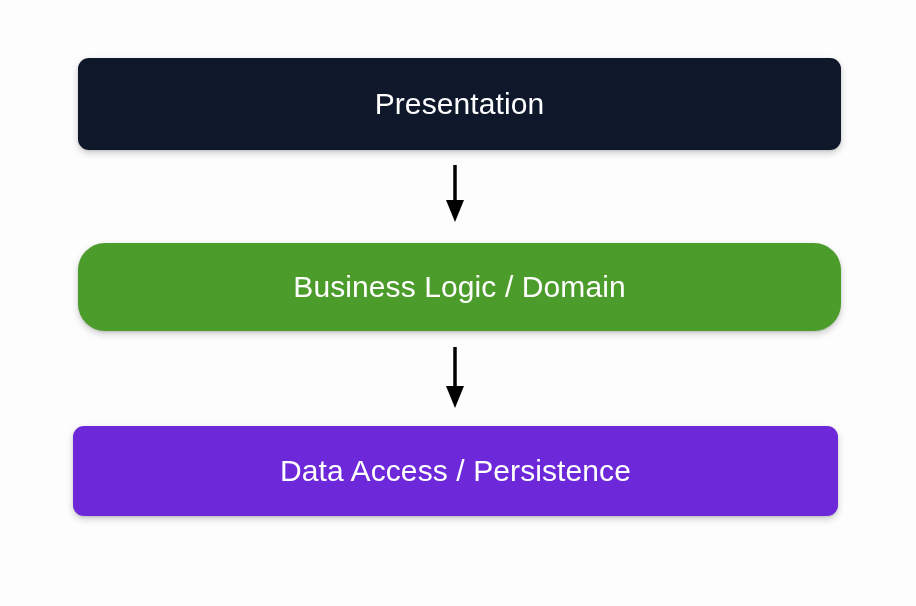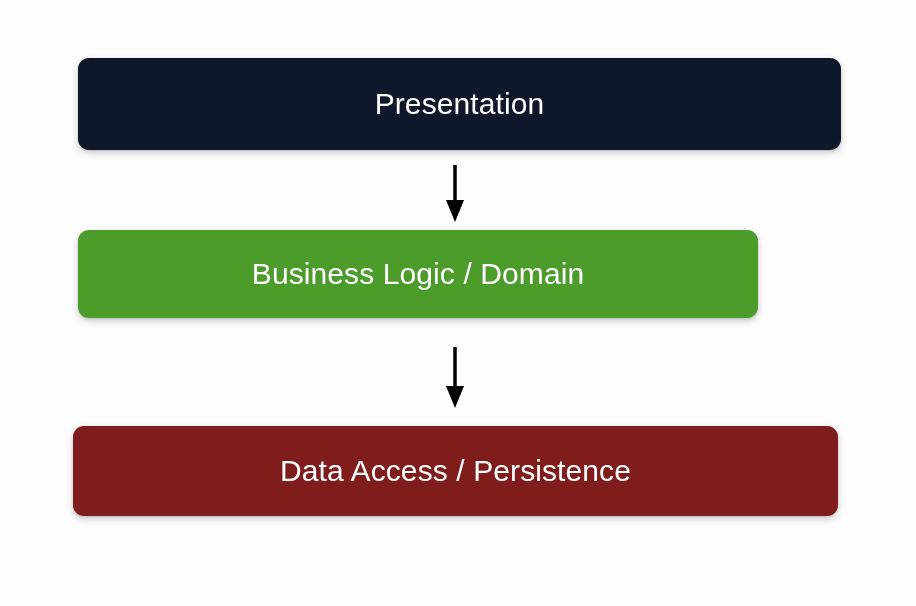--- a/index.html
+++ b/index.html
@@ -47,23 +47,24 @@
 
   #layer-presentation {
     left: 78px;
     top: 58px;
     width: 763px;
     height: 92px;
   }
 
   #layer-business {
     left: 78px;
-    top: 230px;
-    width: 680px;
+    top: 243px;
+    width: 763px;
     height: 88px;
+    border-radius: 27px;
   }
 
   #layer-data {
     left: 73px;
     top: 426px;
     width: 765px;
     height: 90px;
   }
 
   
@@ -107,17 +108,17 @@
     <span class="layer-label">Business Logic / Domain</span>
   </div>
 
   <div class="connector-arrow" id="arrow-business-to-data">
     <svg width="48" height="64" viewBox="0 0 48 64" xmlns="http://www.w3.org/2000/svg">
       <line x1="24" y1="1" x2="24" y2="44" stroke="#000000" stroke-width="3.5"></line>
       <polygon points="24,62 15,40 33,40" fill="#000000"></polygon>
     </svg>
   </div>
 
-  <div class="layer-box" id="layer-data" style="background-color: #7f1d1d;">
+  <div class="layer-box" id="layer-data" style="background-color: #6d28d9;">
     <span class="layer-label">Data Access / Persistence</span>
   </div>
 
 </div>
 
 </body></html>

